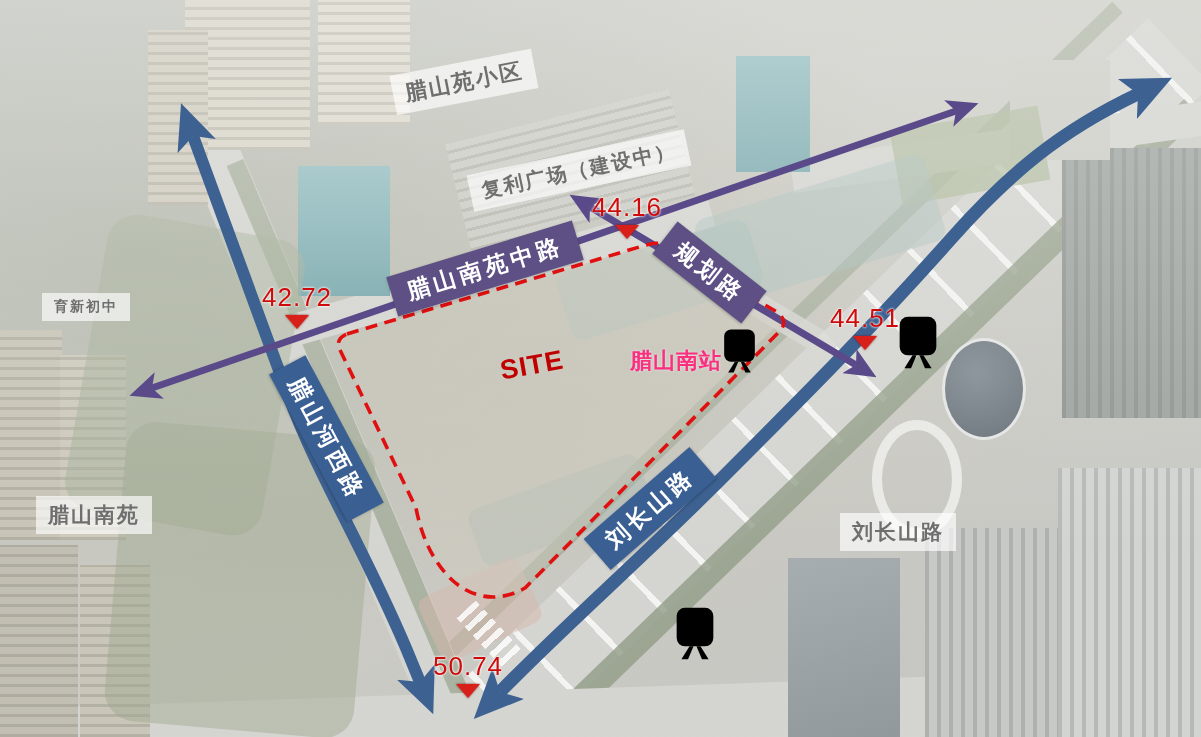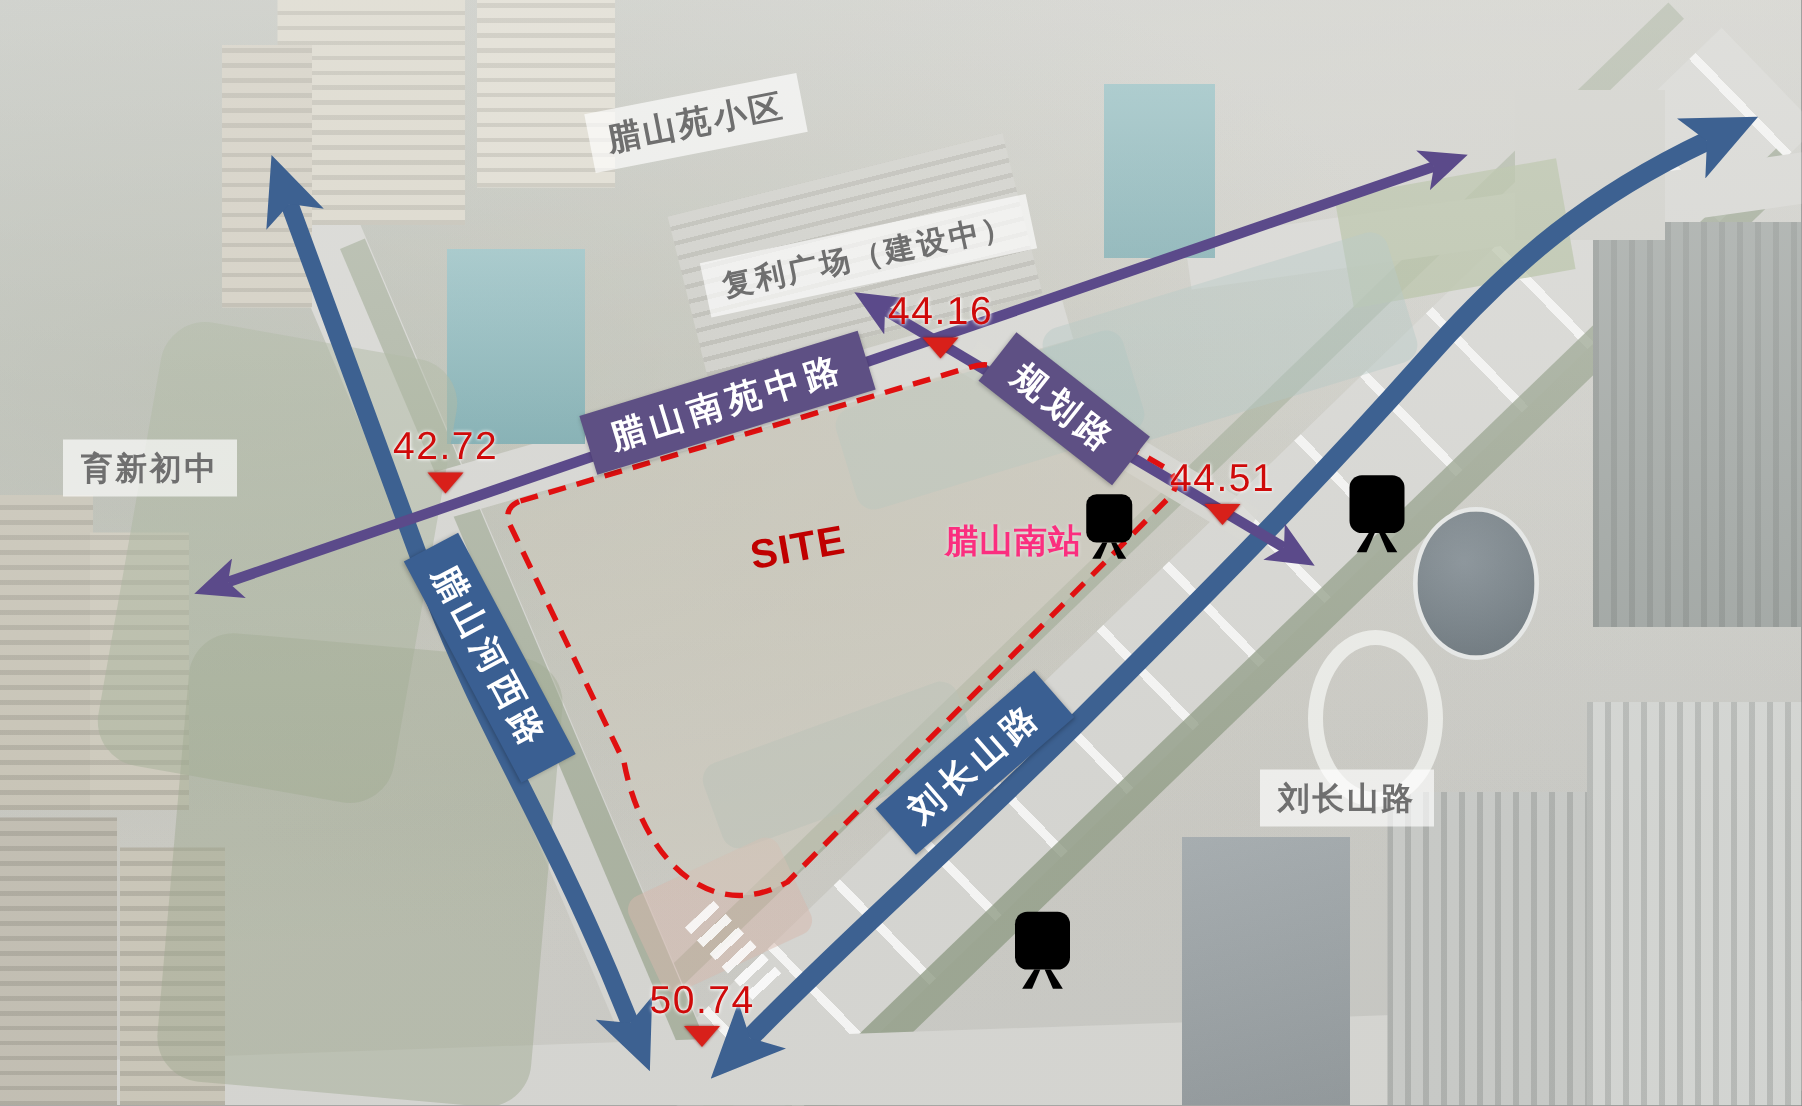--- a/index.html
+++ b/index.html
@@ -37,33 +37,33 @@
   .bn2{left:653px;top:252px;transform:rotate(38deg);}
   .bn3{left:243px;top:418px;transform:rotate(62deg);}
   .bn4{left:580px;top:488px;transform:rotate(-41deg);}
   
   .lbl{position:absolute;z-index:10;background:rgba(255,255,255,.66);color:var(--c-labelGray,#6f6f6f);
     font-weight:700;font-size:20px;letter-spacing:2px;padding:5px 12px;white-space:nowrap;}
   .lbl1{left:392px;top:62px;transform:rotate(-11deg);font-size:22px;}
   .lbl2{left:818px;top:85px;font-size:22px;}
   .lbl3{left:468px;top:152px;transform:rotate(-12deg);font-size:20px;}
   .lbl4{left:10px;top:196px;font-size:21px;}
-  .lbl5{left:42px;top:293px;font-size:21px;}
+  .lbl5{left:42px;top:293px;font-size:14px;}
   .lbl6{left:36px;top:496px;font-size:21px;}
   .lbl7{left:840px;top:513px;font-size:21px;}
   
   .elev{position:absolute;z-index:12;text-align:center;}
   .elev .val{display:block;color:var(--c-markerRed,#cf0a0a);font-weight:400;font-size:26px;
     text-shadow:0 0 3px rgba(255,255,255,.95),0 0 2px rgba(255,255,255,.9);letter-spacing:1px;}
   .tri{width:0;height:0;border-left:12px solid transparent;border-right:12px solid transparent;
     border-top:14px solid var(--c-triangleRed,#d8201a);margin:2px auto 0;
     filter:drop-shadow(0 0 1px rgba(110,0,0,.7));}
   .e1{left:592px;top:192px;}
   .e2{left:262px;top:282px;}
-  .e3{left:780px;top:303px;}
+  .e3{left:830px;top:303px;}
   .e4{left:433px;top:651px;}
   .site-txt{position:absolute;z-index:12;left:500px;top:350px;transform:rotate(-10deg);
     color:var(--c-siteRed,#c00000);font-weight:800;font-size:27px;letter-spacing:1px;}
   .station-txt{position:absolute;z-index:12;left:630px;top:346px;color:var(--c-stationPink,#fb2e7f);
     font-weight:800;font-size:22px;letter-spacing:1px;text-shadow:0 0 3px rgba(255,255,255,.55);}
   
   .metro{position:absolute;z-index:13;}
   .m1{left:721px;top:328px;width:37px;height:46px;}
   .m2{left:896px;top:315px;width:44px;height:55px;}
   .m3{left:673px;top:606px;width:44px;height:55px;}
@@ -143,20 +143,21 @@
   </svg>
 
   <div class="banner banner-purple bn1">腊山南苑中路</div>
   <div class="banner banner-purple bn2">规划路</div>
   <div class="banner banner-blue bn3">腊山河西路</div>
   <div class="banner banner-blue bn4">刘长山路</div>
 
   <div class="lbl lbl1">腊山苑小区</div>
   <div class="lbl lbl3">复利广场（建设中）</div>
   <div class="lbl lbl5">育新初中</div>
+  <div class="lbl lbl6">腊山南苑</div>
   <div class="lbl lbl7">刘长山路</div>
 
   <div class="elev e1">
     <span class="val">44.16</span>
     <div class="tri"></div>
   </div>
   <div class="elev e2">
     <span class="val">42.72</span>
     <div class="tri"></div>
   </div>

